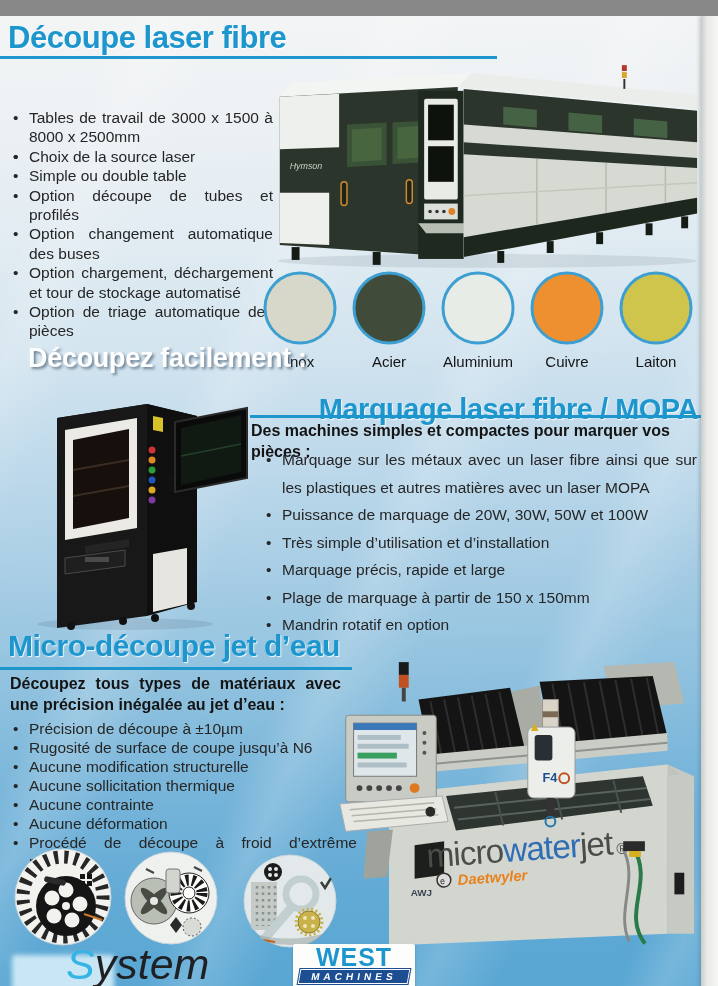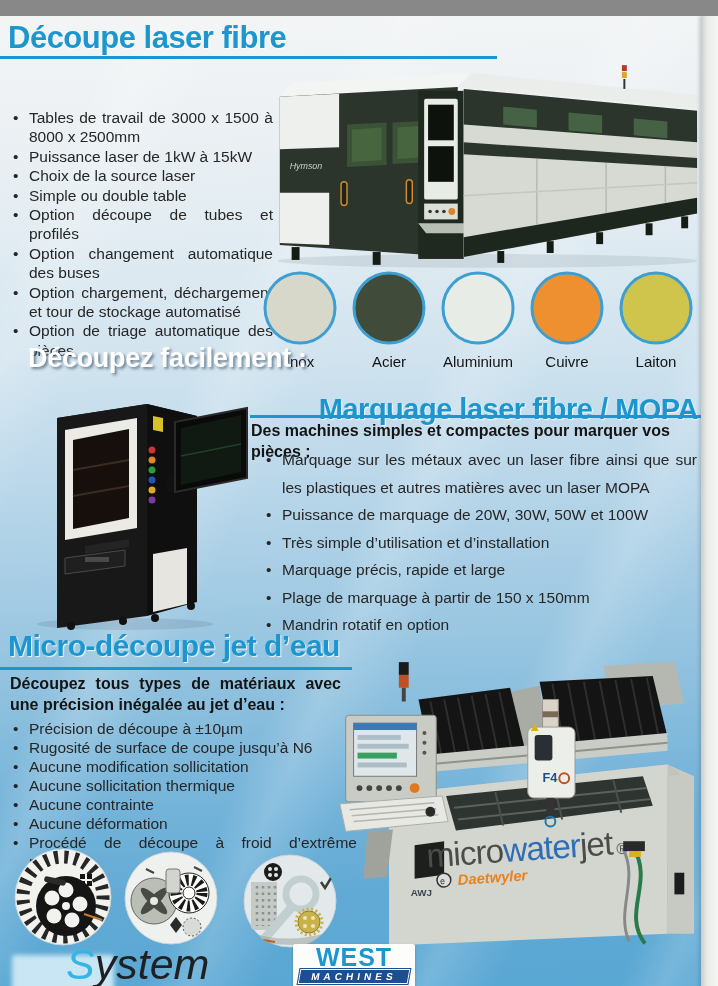--- a/index.html
+++ b/index.html
@@ -89,21 +89,21 @@
 
 <div id="page">
   <div id="streaks"></div>
 
   <h1 id="title1" class="abs h-blue">Découpe laser fibre</h1>
   <div id="rule1" class="abs"></div>
 
 
   <ul id="list1" class="abs blist">
     <li><span class="b">•</span><span>Tables de travail de 3000 x 1500 à 8000 x 2500mm</span></li>
-    <li><span class="b">•</span><span>Puissance laser de 1kW à 15kW</span></li>
+    <li><span class="b">•</span></li>
     <li><span class="b">•</span><span>Choix de la source laser</span></li>
     <li><span class="b">•</span><span>Simple ou double table</span></li>
     <li><span class="b">•</span><span>Option découpe de tubes et profilés</span></li>
     <li><span class="b">•</span><span>Option changement automatique des buses</span></li>
     <li><span class="b">•</span><span>Option chargement, déchargement et tour de stockage automatisé</span></li>
     <li><span class="b">•</span><span>Option de triage automatique des pièces</span></li>
   </ul>
 
   <svg id="fiber-svg" class="abs" width="440" height="208" viewBox="0 0 445 208">
     <ellipse cx="230" cy="200" rx="212" ry="7" fill="rgba(40,60,70,.10)"></ellipse>
@@ -250,21 +250,21 @@
     <li><span class="b">•</span><span>Mandrin rotatif en option</span></li>
   </ul>
 
   <h2 id="title3" class="abs h-blue">Micro-découpe jet d’eau</h2>
   <div id="rule3" class="abs"></div>
   <p id="intro3" class="abs intro">Découpez tous types de matériaux avec une précision inégalée au jet d’eau :</p>
 
   <ul id="list3" class="abs blist">
     <li><span class="b">•</span><span>Précision de découpe à ±10µm</span></li>
     <li><span class="b">•</span><span>Rugosité de surface de coupe jusqu’à N6</span></li>
-    <li><span class="b">•</span><span>Aucune modification sollicitation</span></li>
+    <li><span class="b">•</span><span>Aucune modification structurelle</span></li>
     <li><span class="b">•</span><span>Aucune sollicitation thermique</span></li>
     <li><span class="b">•</span><span>Aucune contrainte</span></li>
     <li><span class="b">•</span><span>Aucune déformation</span></li>
     <li><span class="b">•</span><span>Procédé de découpe à froid d’extrême précision</span></li>
   </ul>
 
   <svg id="wjet-svg" class="abs" width="372" height="315" viewBox="0 0 378 315">
 
     <polygon points="345,128 372,140 372,300 345,300" fill="#c6cac3"></polygon>
     <polygon points="62,158 345,128 358,138 76,170" fill="#bfc4bc"></polygon>

